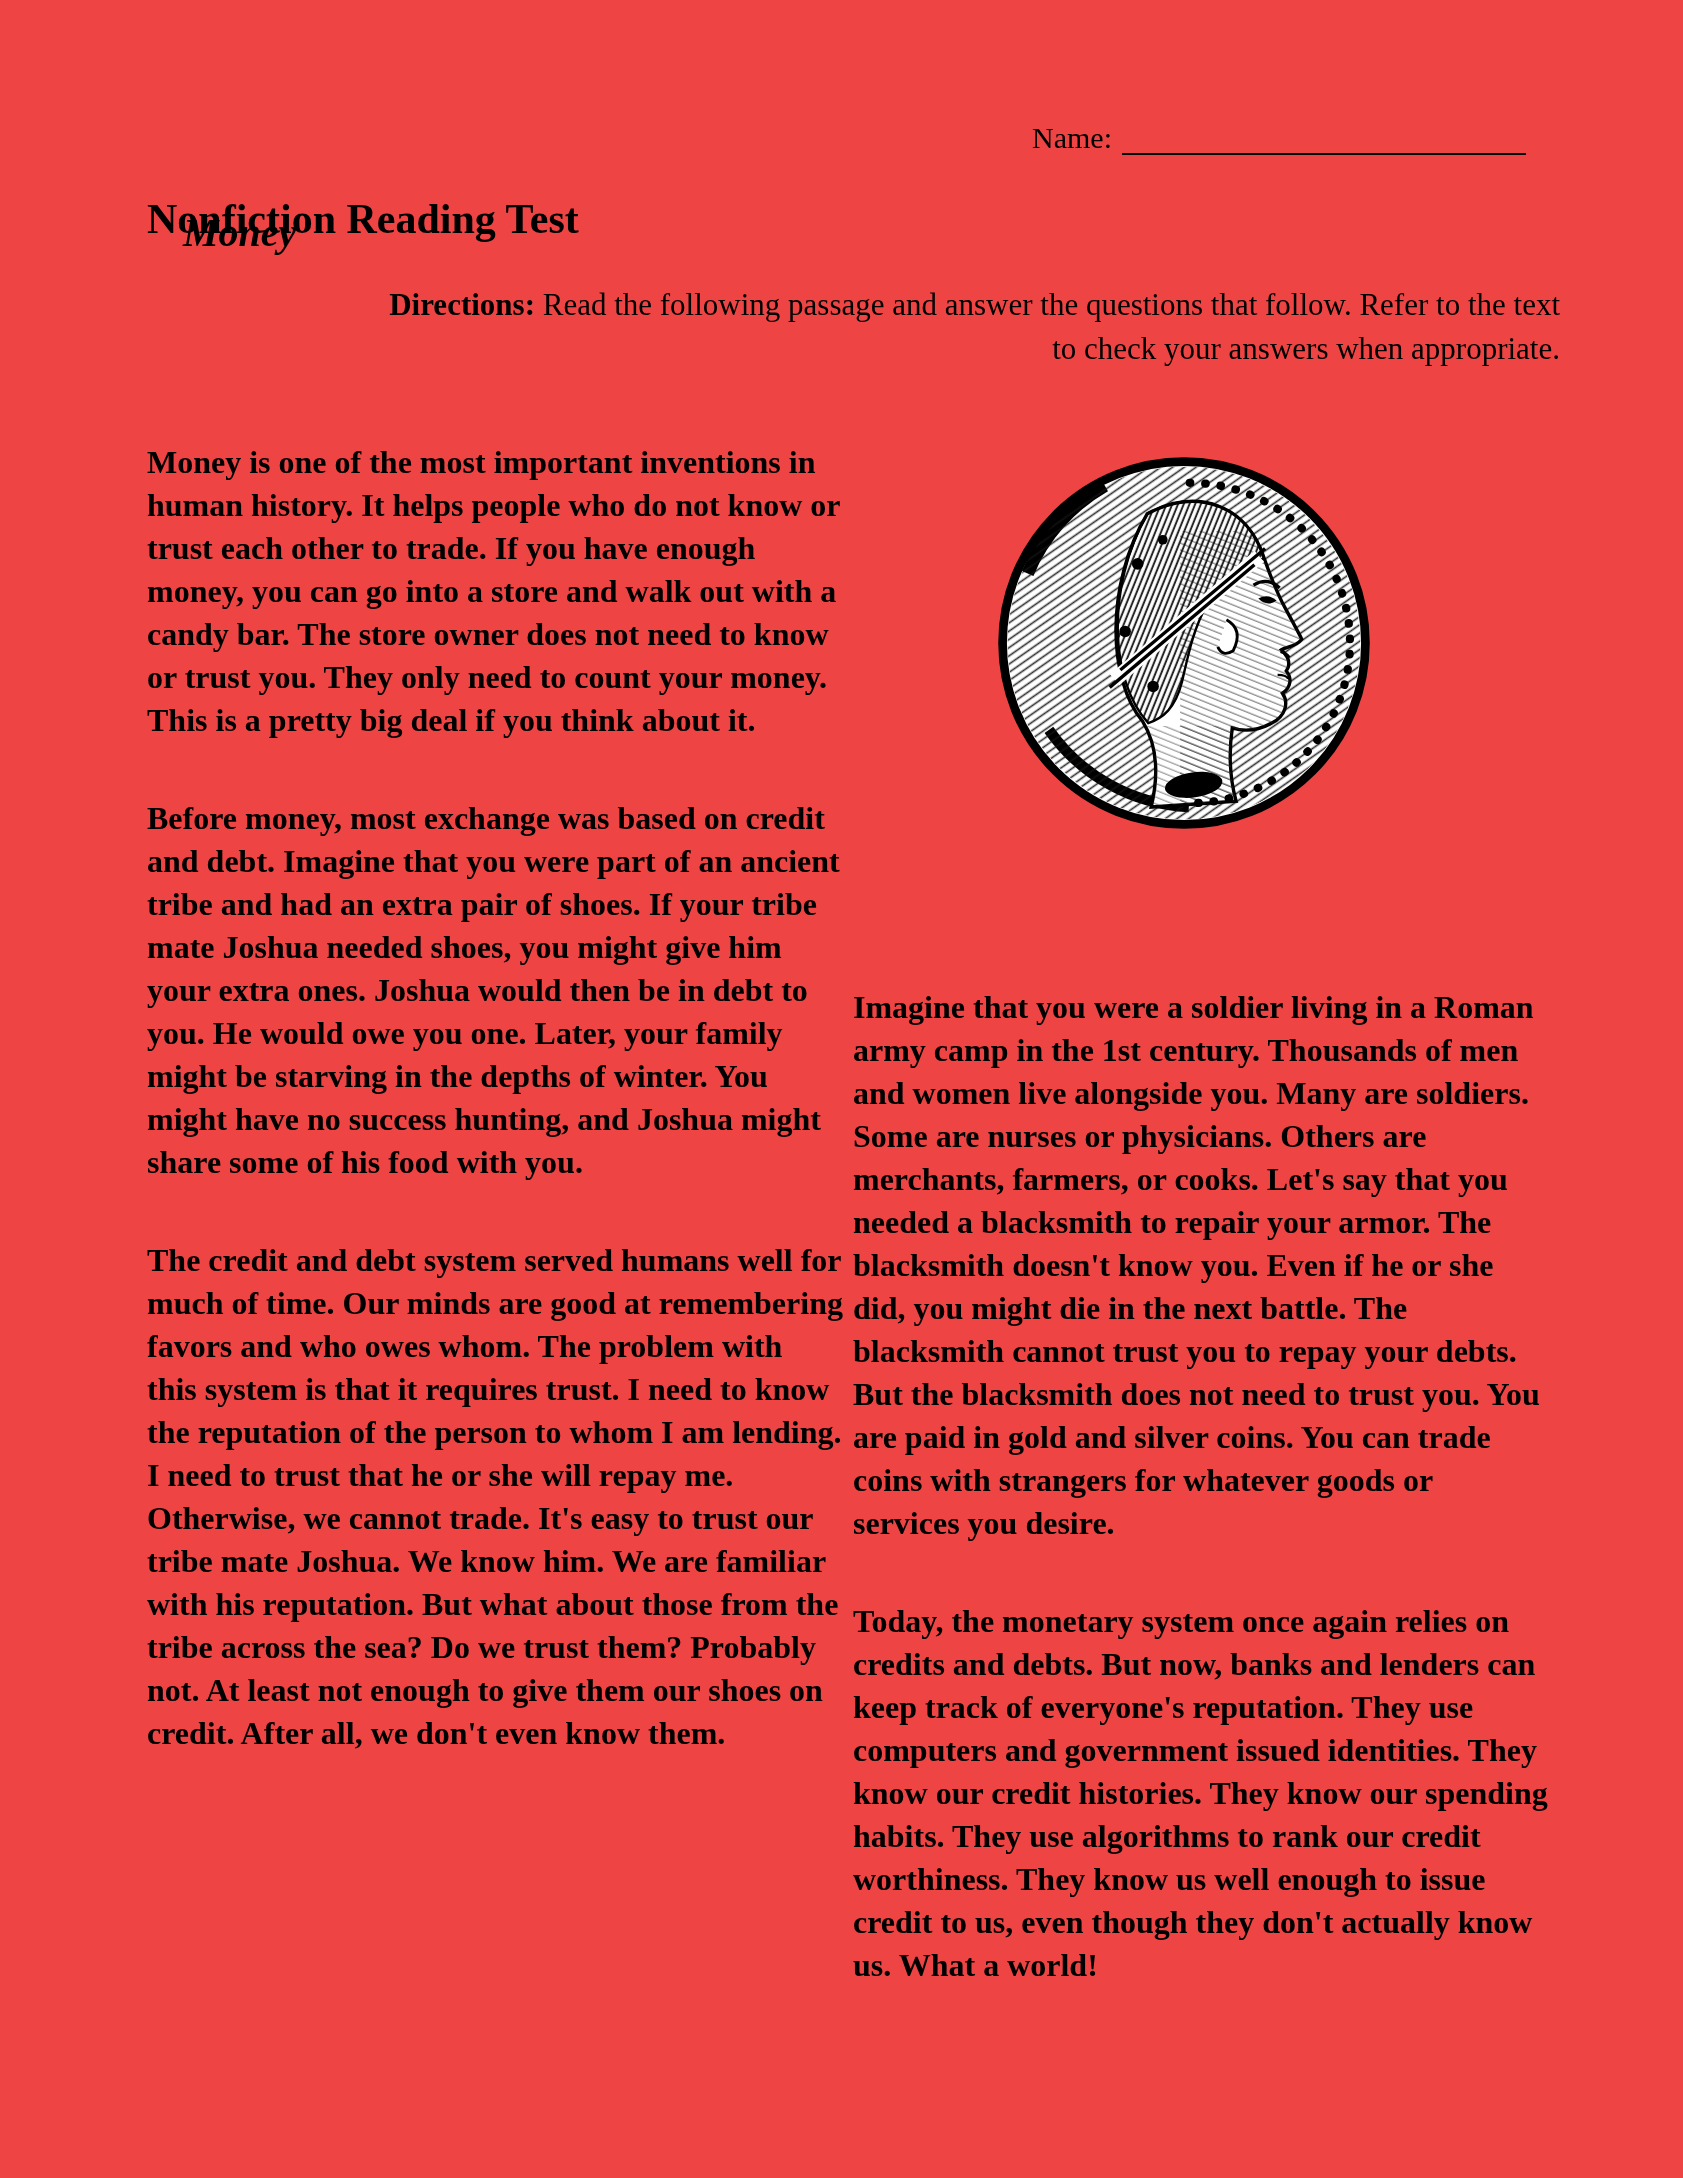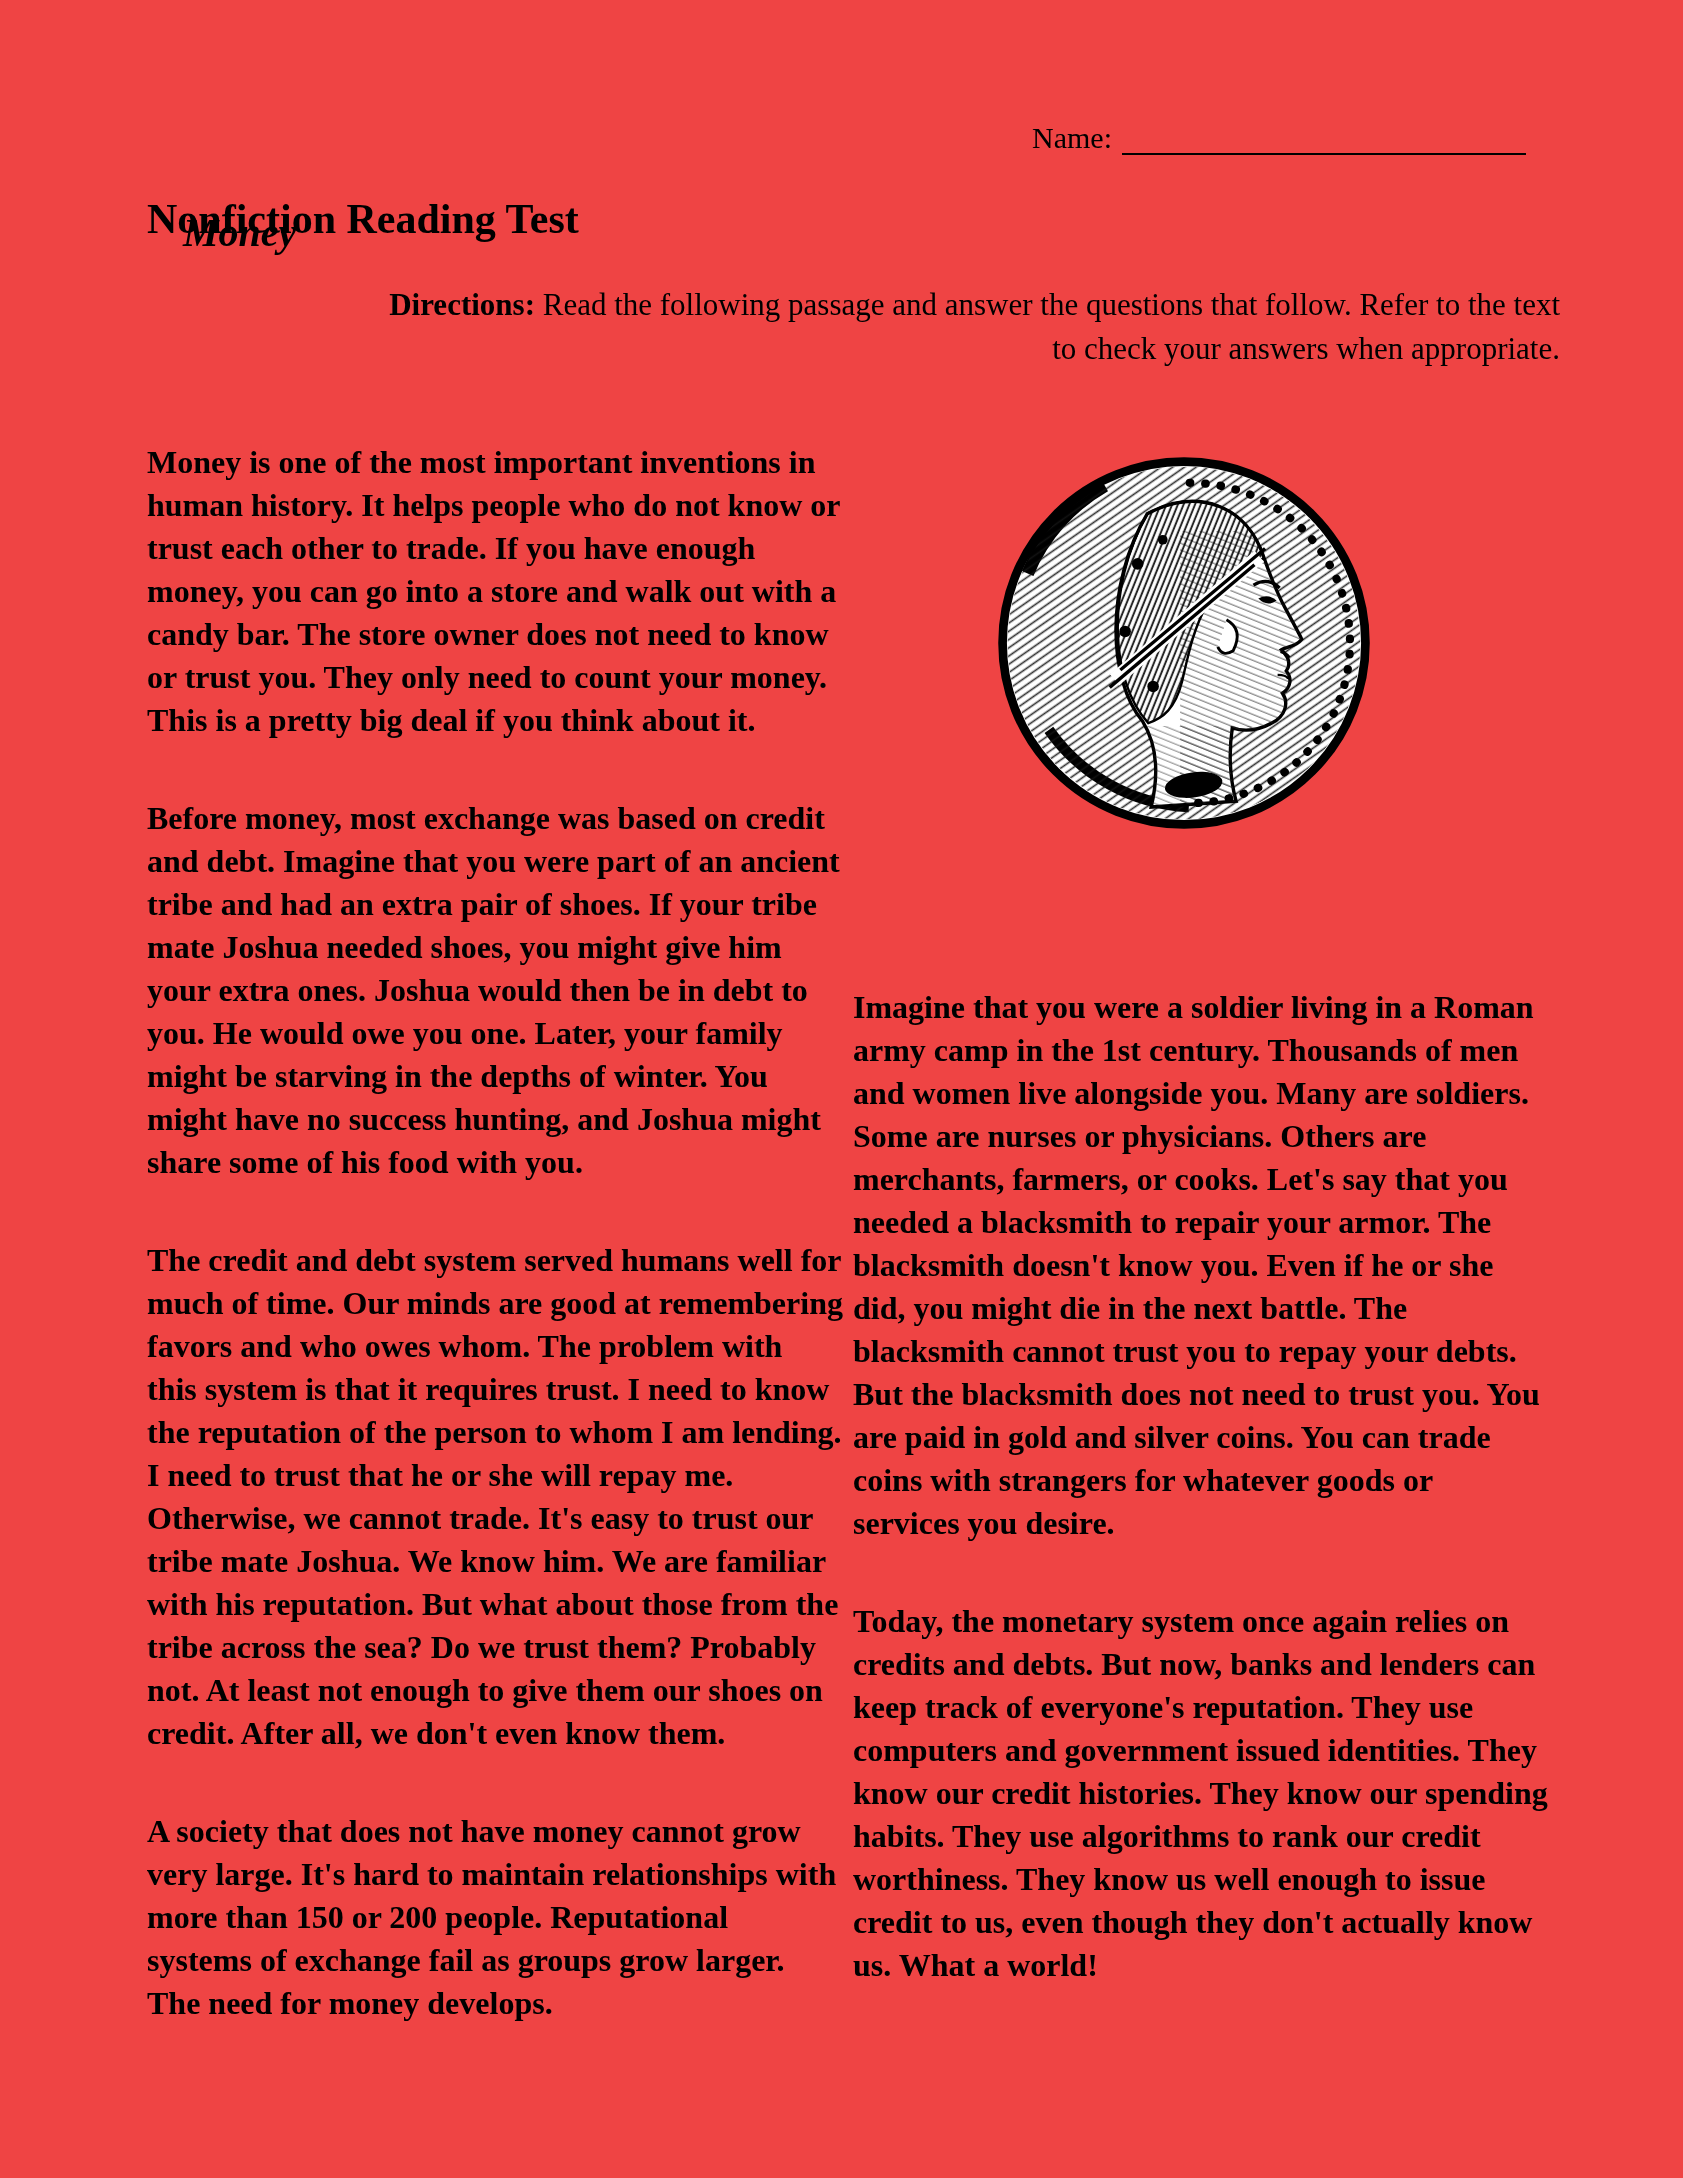--- a/index.html
+++ b/index.html
@@ -86,25 +86,20 @@
 favors and who owes whom. The problem with
 this system is that it requires trust. I need to know
 the reputation of the person to whom I am lending.
 I need to trust that he or she will repay me.
 Otherwise, we cannot trade. It's easy to trust our
 tribe mate Joshua. We know him. We are familiar
 with his reputation. But what about those from the
 tribe across the sea? Do we trust them? Probably
 not. At least not enough to give them our shoes on
 credit. After all, we don't even know them.</p>
-    <p class="para">A society that does not have money cannot grow
-very large. It's hard to maintain relationships with
-more than 150 or 200 people. Reputational
-systems of exchange fail as groups grow larger.
-The need for money develops.</p>
   </div>
 
   <svg class="coin" viewBox="0 0 400 400" xmlns="http://www.w3.org/2000/svg">
     <defs>
       <pattern id="hb" width="7" height="7" patternUnits="userSpaceOnUse" patternTransform="rotate(55)">
         <path d="M3.5,0 V7" stroke="#141414" stroke-width="1.7"></path>
       </pattern>
       <pattern id="hf" width="6.5" height="6.5" patternUnits="userSpaceOnUse" patternTransform="rotate(112)">
         <path d="M3,0 V6.5" stroke="#232323" stroke-width="1.3"></path>
       </pattern>

